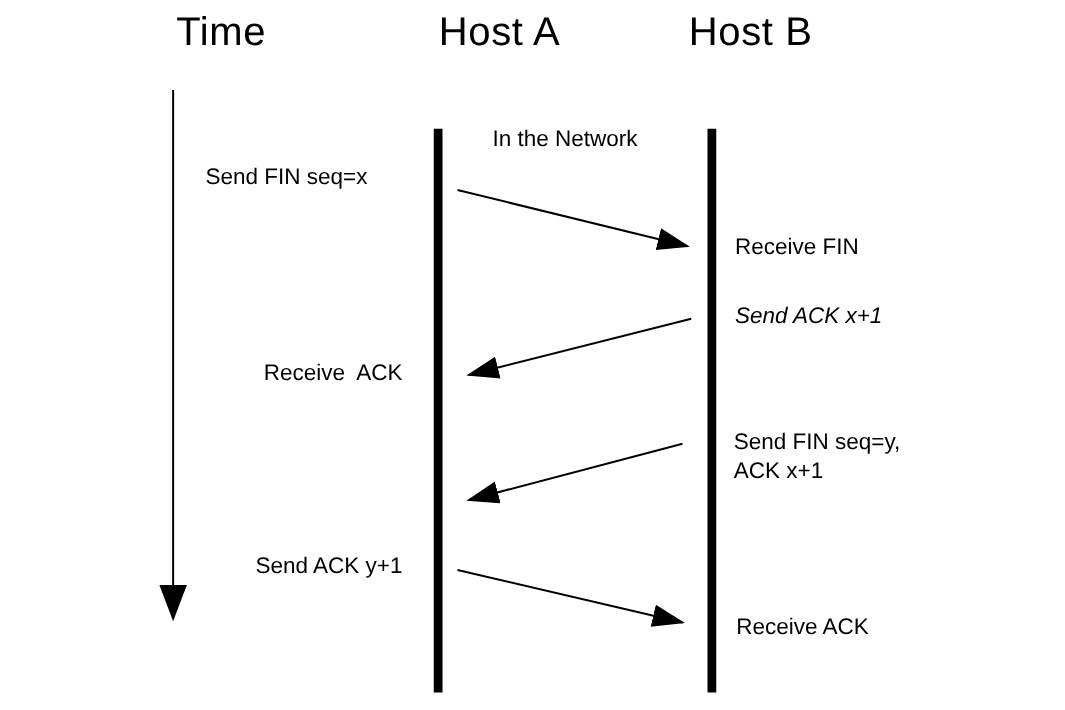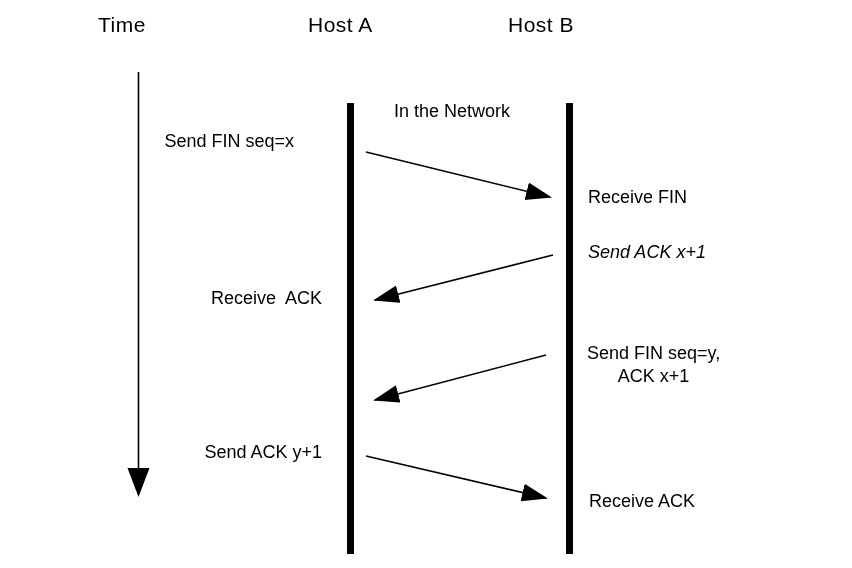--- a/index.html
+++ b/index.html
@@ -14,27 +14,28 @@
   }
   .layer { position: absolute; left: 0; top: 0; }
   .lbl {
     position: absolute;
     font-size: 18px;
     line-height: 21px;
     color: #000000;
     white-space: pre-wrap;
   }
   .hdr {
-    font-size: 21px;
+    font-size: 32px;
     line-height: 30px;
     font-weight: 500;
     letter-spacing: 0.5px;
+    margin-left: 43px;
   }
   .net { font-size: 18px; }
-  .two-line { line-height: 23px; text-align: center; }
+  .two-line { line-height: 23px; }
   .right-align { text-align: right; }
 </style>
 </head>
 <body>
 
 <div class="canvas">
 
   <svg class="layer" width="852" height="568" viewBox="0 0 852 568">
     <defs>
       <marker id="arrowhead" markerUnits="userSpaceOnUse" markerWidth="30" markerHeight="22" refX="24" refY="9" orient="auto">

